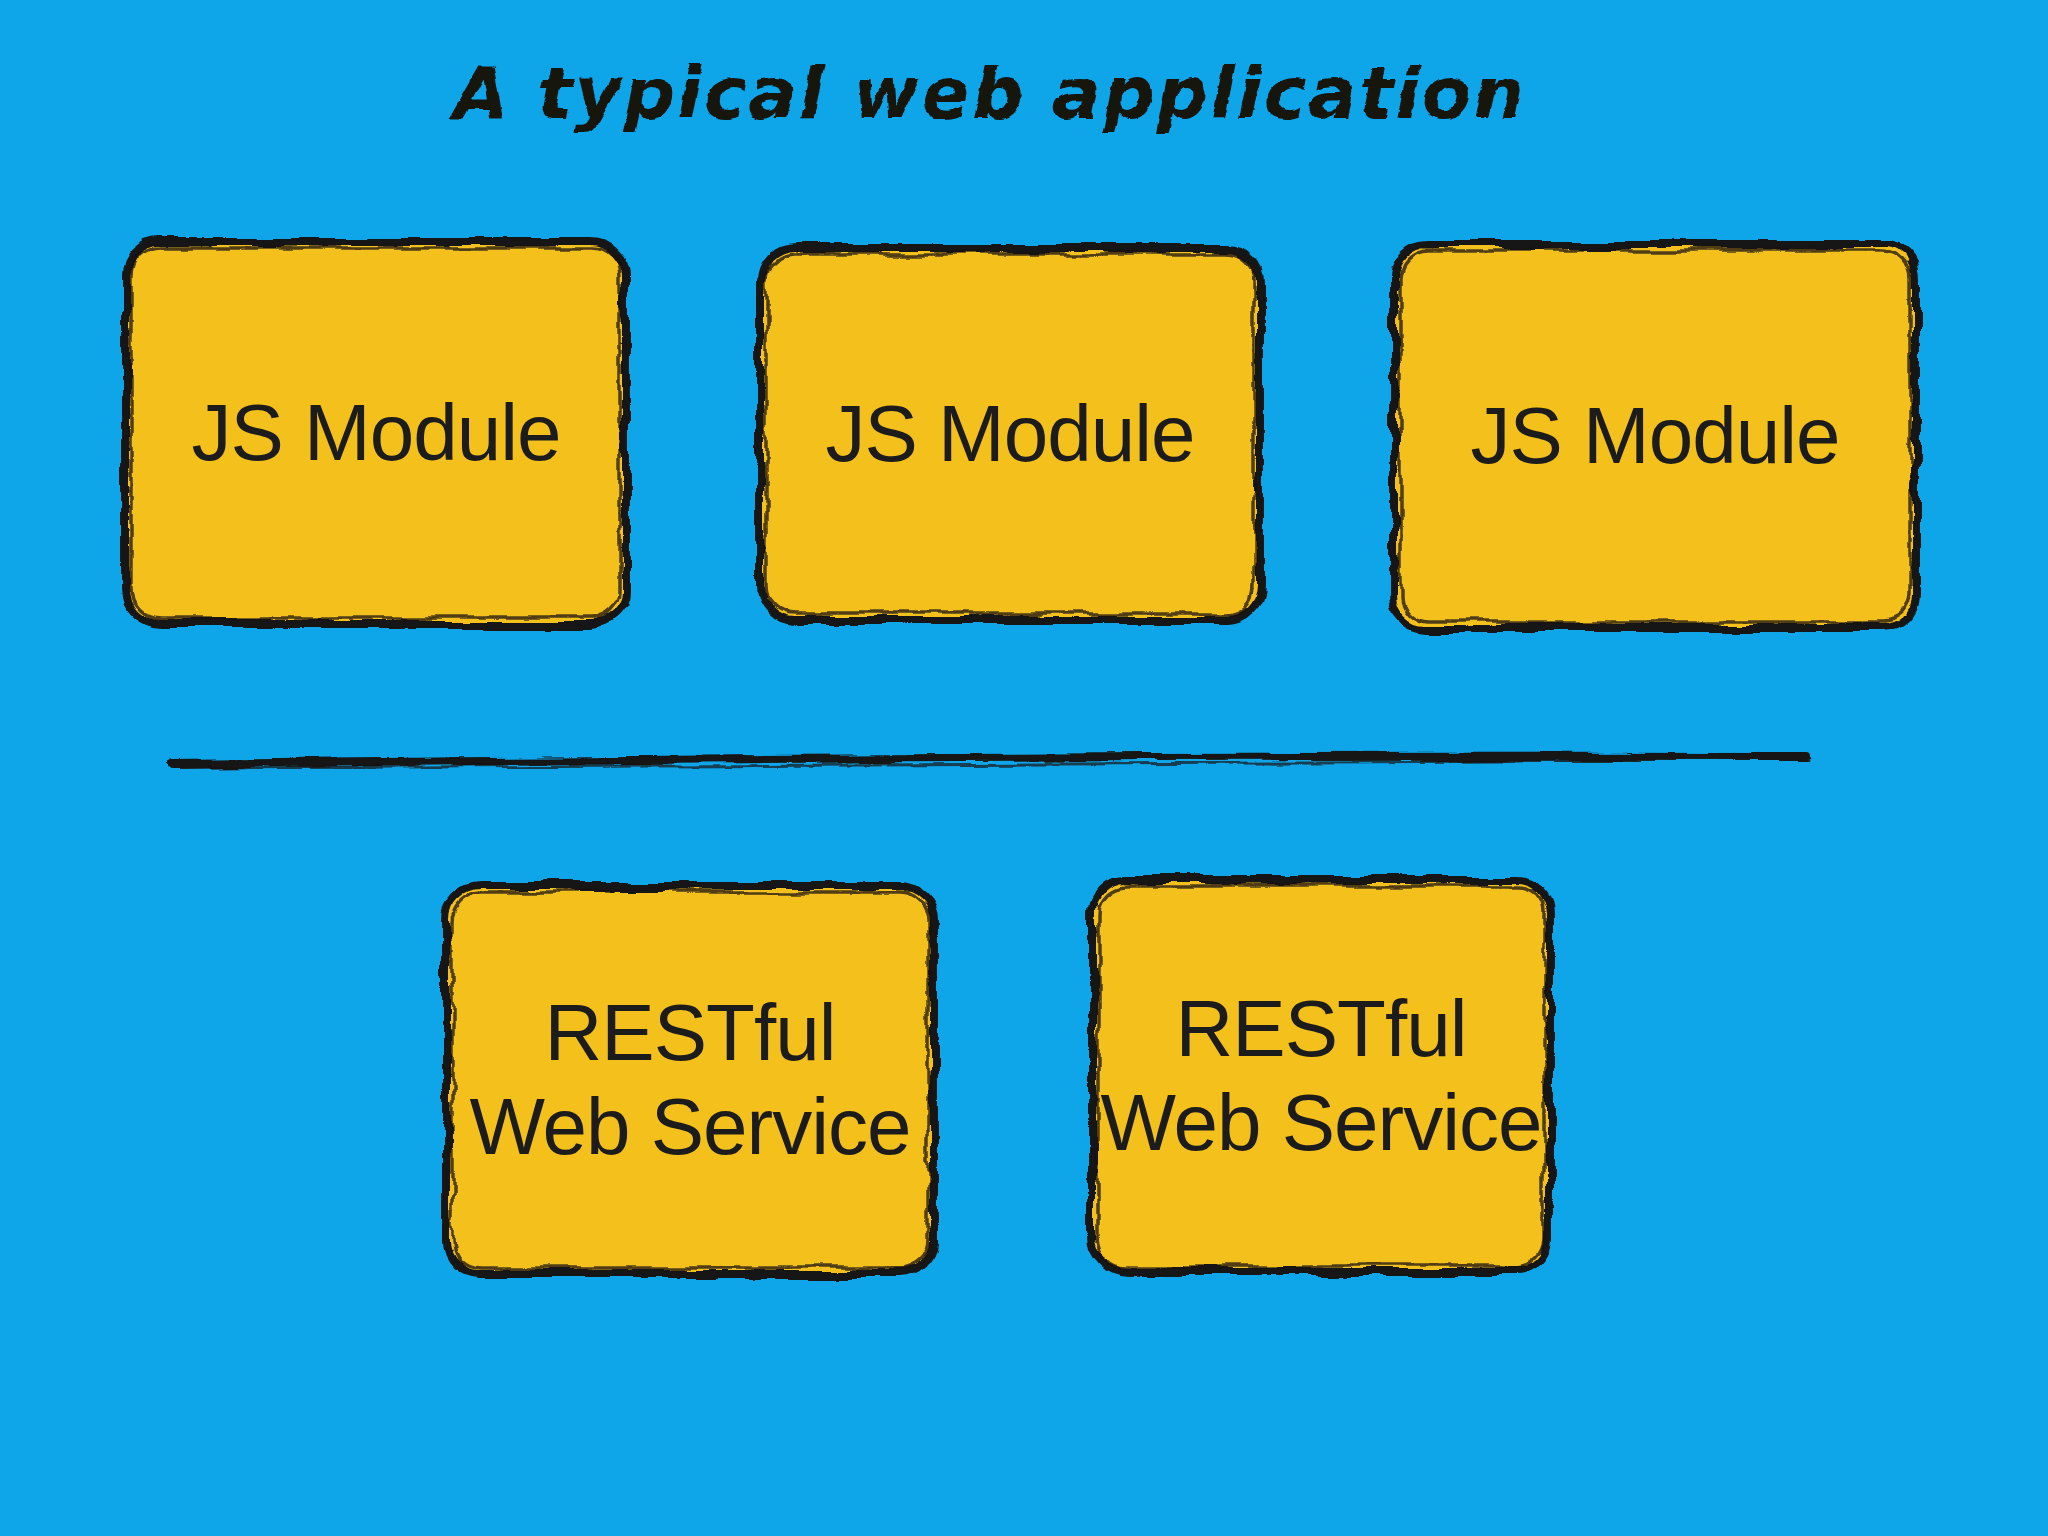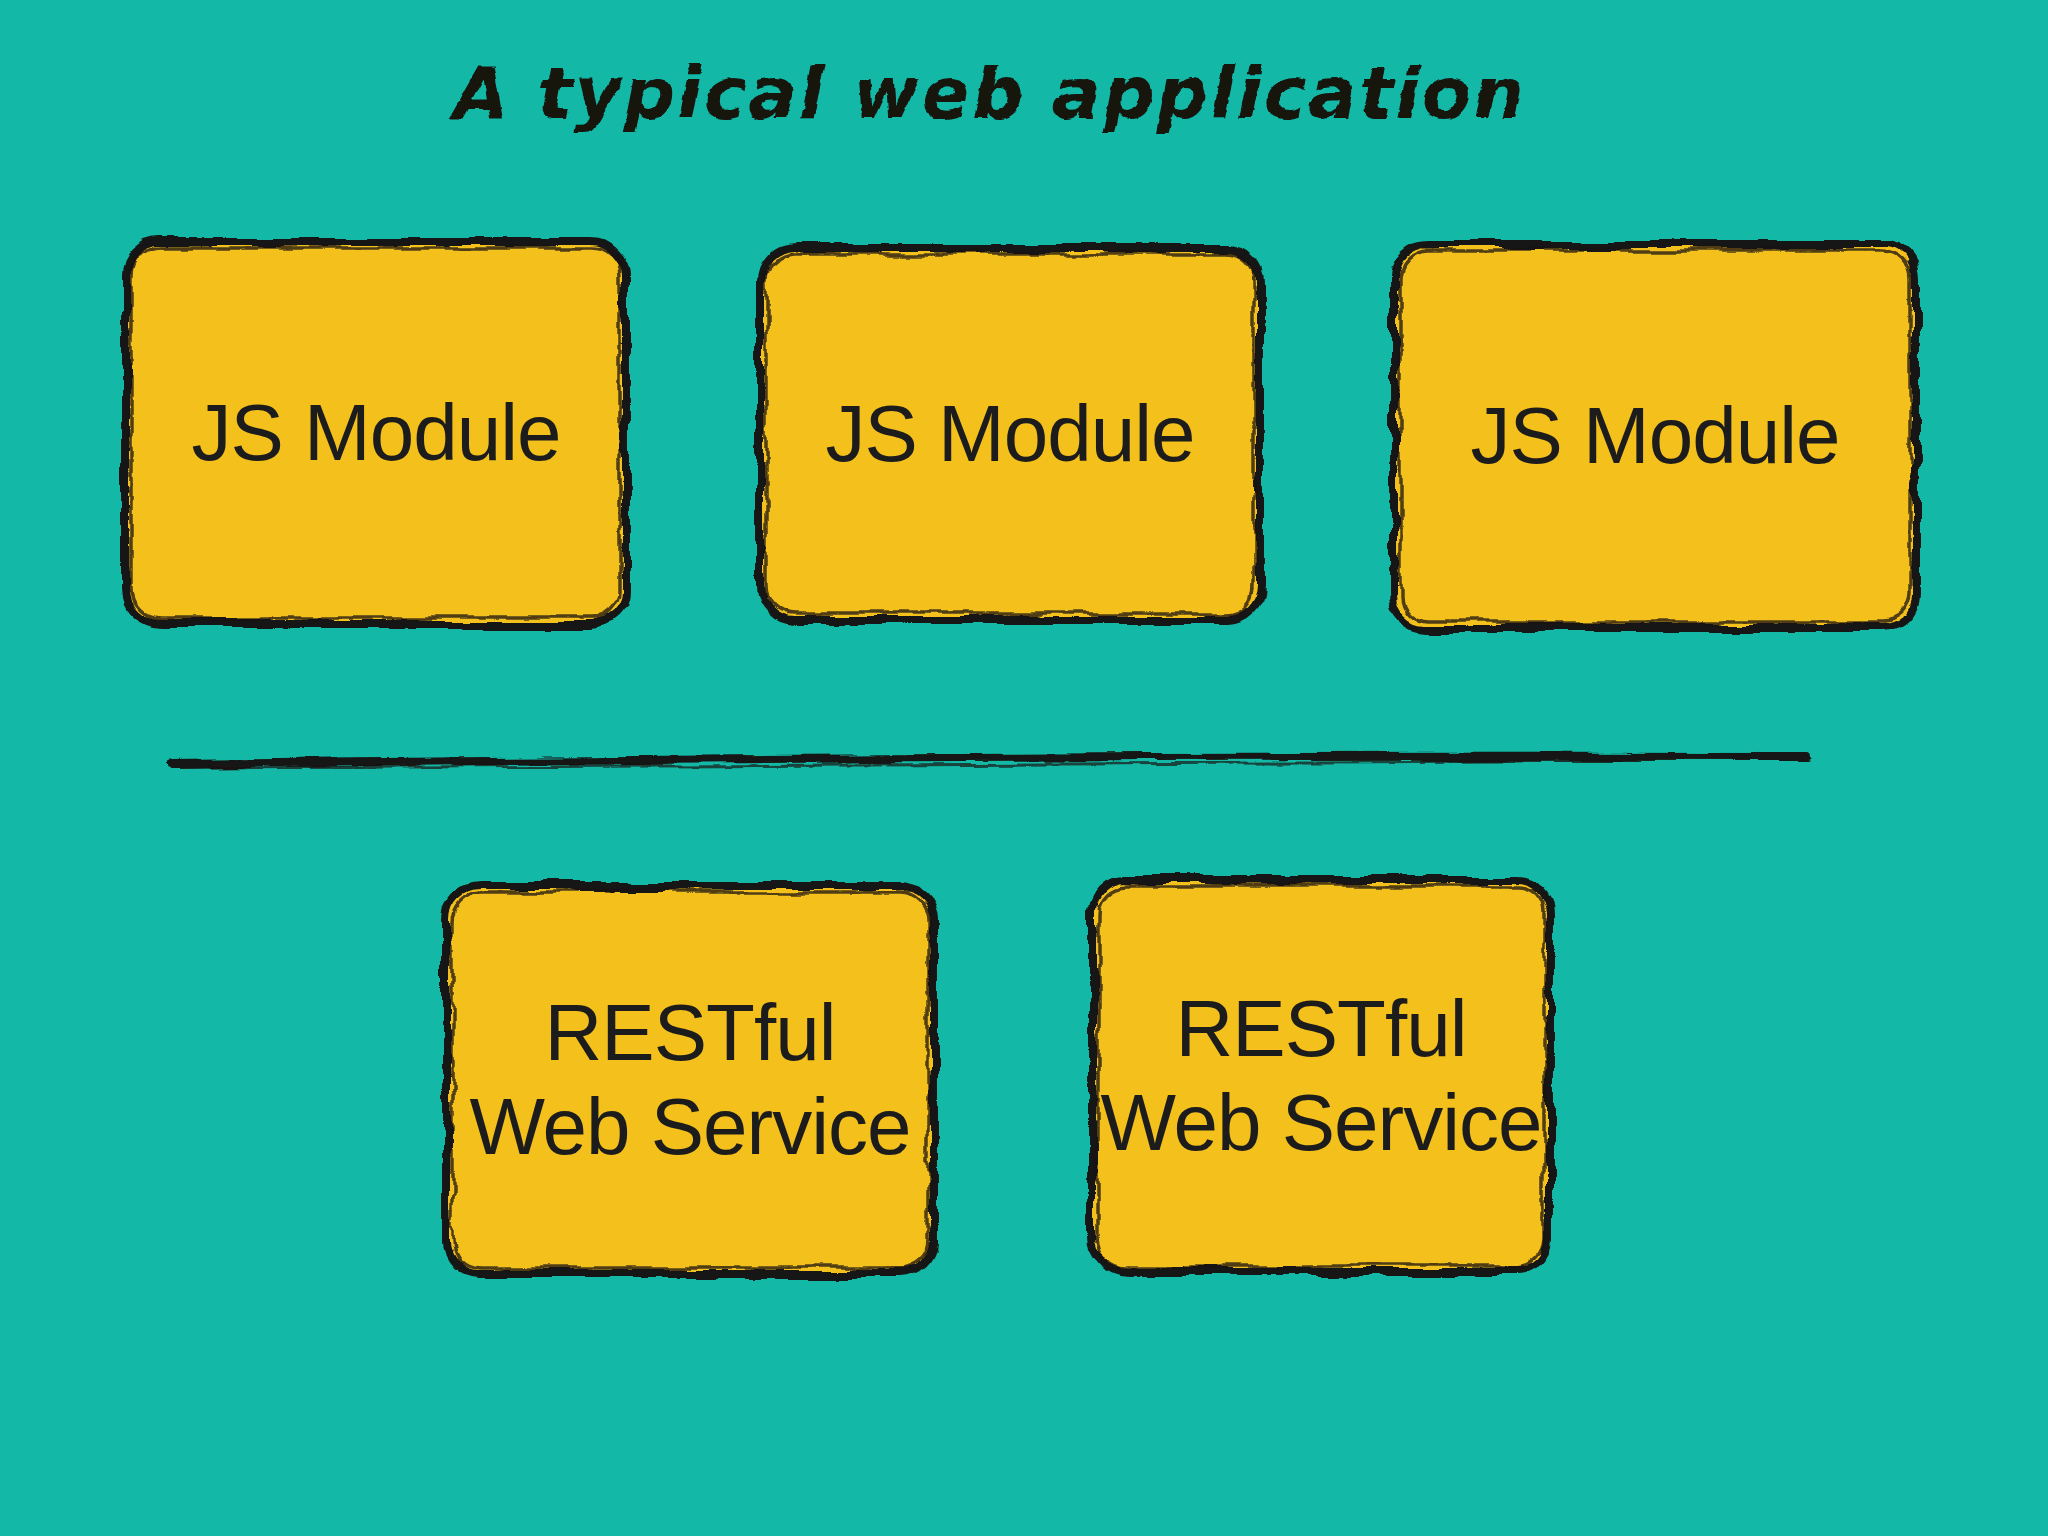--- a/index.html
+++ b/index.html
@@ -7,21 +7,21 @@
     padding: 0;
     width: 2048px;
     height: 1536px;
     overflow: hidden;
     background: #D9D2C8;
   }
   .canvas {
     position: relative;
     width: 2048px;
     height: 1536px;
-    background: #14b8a6;
+    background: #0ea5e9;
     font-family: "Liberation Sans", sans-serif;
   }
   svg.scene {
     position: absolute;
     left: 0;
     top: 0;
     width: 2048px;
     height: 1536px;
   }
   .node-label {

